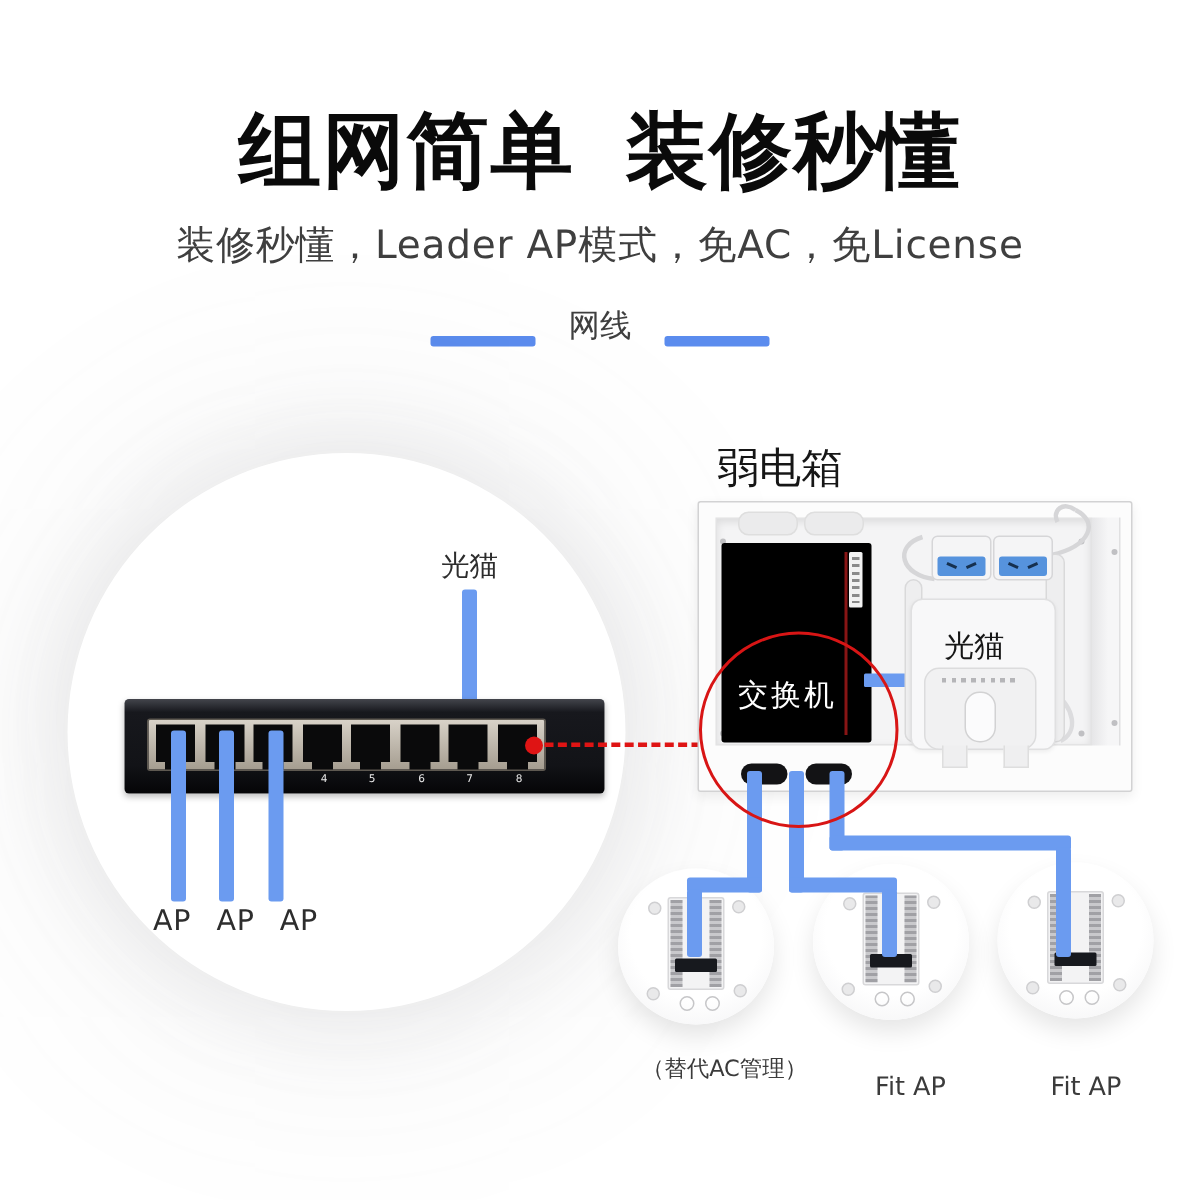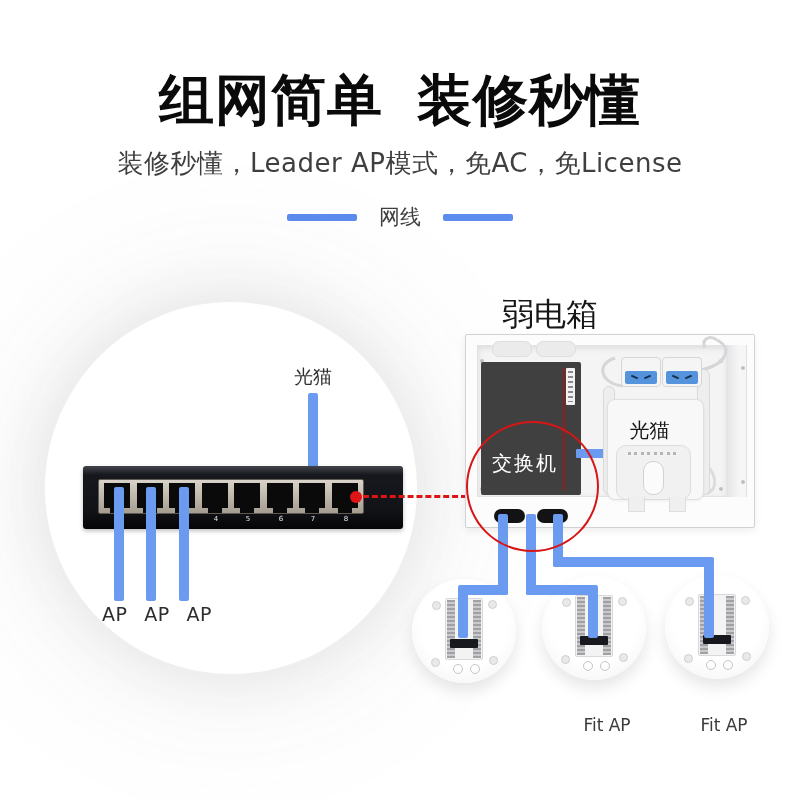--- a/index.html
+++ b/index.html
@@ -4,21 +4,21 @@
 <style>
   html,body{margin:0;padding:0;background:#fff;}
   .stage{position:relative;width:800px;height:800px;background:#ffffff;overflow:hidden;
          font-family:"DejaVu Sans","Liberation Sans",sans-serif;}
   
   .title{position:absolute;top:64px;left:0;width:800px;text-align:center;
          font-size:55px;font-weight:700;color:#0a0a0a;letter-spacing:1px;word-spacing:14px;}
   .subtitle{position:absolute;top:146px;left:0;width:800px;text-align:center;
             font-size:26px;color:#3f3f3f;letter-spacing:0.5px;}
   .legend{position:absolute;top:203px;left:0;width:800px;display:flex;
-          justify-content:center;align-items:center;gap:22px;}
+          justify-content:center;align-items:flex-end;gap:22px;}
   .legend-bar{width:70px;height:7px;background:#5b8cee;border-radius:2px;}
   .legend-label{font-size:21px;color:#3f3f3f;}
   
   .halo{position:absolute;left:45px;top:302px;width:372px;height:372px;border-radius:50%;
         background:#fff;box-shadow:0 0 46px 18px rgba(118,118,124,.10),0 0 120px 60px rgba(118,118,124,.05);}
   
   .sw-body{position:absolute;left:83px;top:466px;width:320px;height:63px;border-radius:3px;
            background:linear-gradient(180deg,#43454c 0%,#17181d 14%,#121317 70%,#050507 100%);
            box-shadow:0 2px 4px rgba(0,0,0,.25);}
   .sw-bezel{position:absolute;left:98px;top:479px;width:266px;height:35px;box-sizing:border-box;
@@ -28,31 +28,31 @@
   .rj45::after{content:'';position:absolute;left:6px;right:6px;top:25px;height:5px;background:#0a0a0b;}
   .portnum{position:absolute;top:515px;width:12px;text-align:center;
            font-size:7px;color:#e8e8e8;}
   .cable{position:absolute;background:#6b9bf0;border-radius:2px;}
   .lbl{position:absolute;color:#2d2d2d;text-align:center;}
   .ap-row{position:absolute;left:102px;top:603px;width:110px;display:flex;justify-content:space-between;
           font-size:19px;color:#2d2d2d;letter-spacing:.5px;}
   .red-dot{position:absolute;left:350px;top:491px;width:12px;height:12px;border-radius:50%;background:#df1414;}
   .red-dash{position:absolute;left:363px;top:495px;width:104px;height:0;border-top:3px dashed #df1414;}
   
-  .enc-title{position:absolute;left:478px;top:293px;font-size:32px;color:#161616;margin-left:24px;}
+  .enc-title{position:absolute;left:478px;top:293px;font-size:28px;color:#161616;}
   .enc-box{position:absolute;left:465px;top:334px;width:290px;height:194px;box-sizing:border-box;
            background:#fcfcfc;border:1px solid #d2d2d3;border-radius:2px;box-shadow:0 3px 8px rgba(0,0,0,.07);}
   .enc-panel{position:absolute;left:477px;top:345px;width:251px;height:152px;background:#f4f4f5;
              border:1px solid #e3e3e4;box-shadow:inset 0 2px 6px rgba(0,0,0,.10);box-sizing:border-box;}
   .enc-wall{position:absolute;left:728px;top:345px;width:18px;height:152px;
             background:linear-gradient(90deg,#e6e6e8,#f6f6f7 60%);border-right:1px solid #e0e0e1;}
   .cutout{position:absolute;width:38px;height:14px;background:#ebebec;border:1px solid #dedede;border-radius:7px;}
   .slot{position:absolute;width:31px;height:14px;background:#131315;border-radius:7px;}
   .screw{position:absolute;width:4px;height:4px;border-radius:50%;background:#c0c0c3;}
-  .mini-sw{position:absolute;left:481px;top:362px;width:100px;height:133px;background:#404040;border-radius:2px;}
+  .mini-sw{position:absolute;left:481px;top:362px;width:100px;height:133px;background:#000000;border-radius:2px;}
   .mini-sw .redline{position:absolute;left:82px;top:6px;width:2px;height:122px;background:rgba(160,25,25,.85);}
   .mini-sw .tag{position:absolute;left:85px;top:6px;width:9px;height:37px;background:#f2f2f2;border-radius:1px;}
   .mini-sw .tag::after{content:'';position:absolute;left:2px;right:2px;top:3px;bottom:3px;
            background:repeating-linear-gradient(180deg,#8a8a8a 0 2px,transparent 2px 5px);}
   .mini-sw .mlabel{position:absolute;left:2px;top:88px;width:84px;text-align:center;
            font-size:20px;color:#ffffff;letter-spacing:2px;}
   .blue-bar{position:absolute;left:576px;top:449px;width:35px;height:9px;background:#6b9bf0;border-radius:1px;}
   .antenna{position:absolute;background:#eeeeef;border:1px solid #d9d9da;border-radius:6px;}
   .modem-body{position:absolute;left:607px;top:399px;width:95px;height:99px;background:#f8f8f9;
               border:1px solid #e0e0e1;border-radius:8px;box-shadow:0 1px 3px rgba(0,0,0,.06);}
@@ -232,20 +232,21 @@
   <div class="cable" style="left:526px;top:585px;width:72px;height:10px;"></div>
   <div class="cable" style="left:588px;top:593px;width:10px;height:45px;"></div>
 
   <div class="cable" style="left:553px;top:514px;width:10px;height:53px;"></div>
   <div class="cable" style="left:553px;top:557px;width:161px;height:10px;"></div>
   <div class="cable" style="left:704px;top:565px;width:10px;height:73px;"></div>
 
   <div class="ring"></div>
 
   <div class="ap-label" style="left:408px;top:704px;width:150px;">
+    <div class="l2">（替代AC管理）</div>
   </div>
   <div class="ap-label" style="left:557px;top:715px;width:100px;">
     <div class="l1">Fit AP</div>
   </div>
   <div class="ap-label" style="left:674px;top:715px;width:100px;">
     <div class="l1">Fit AP</div>
   </div>
 
 </div>
 

